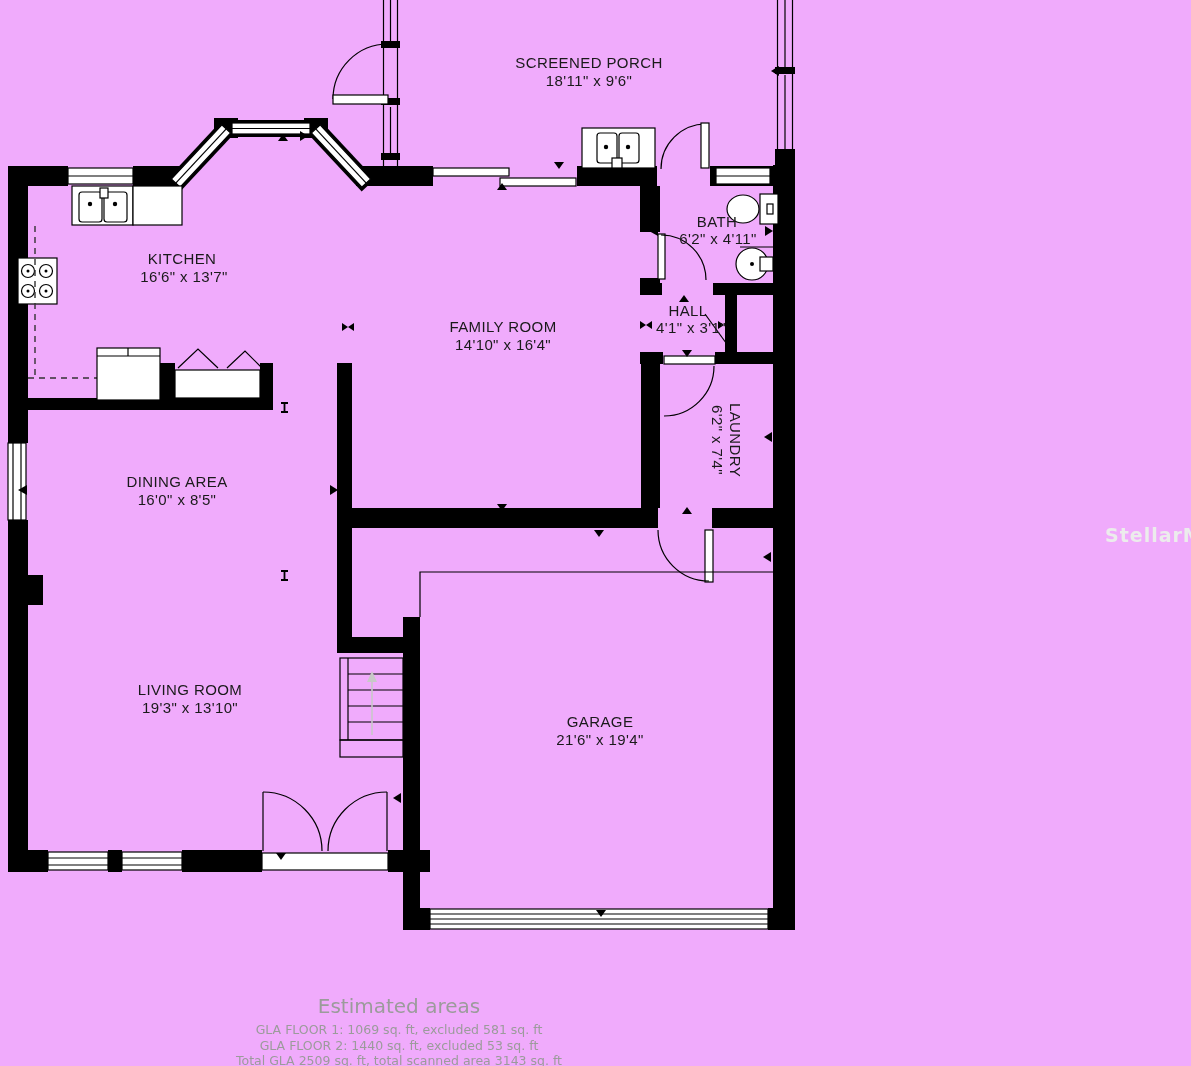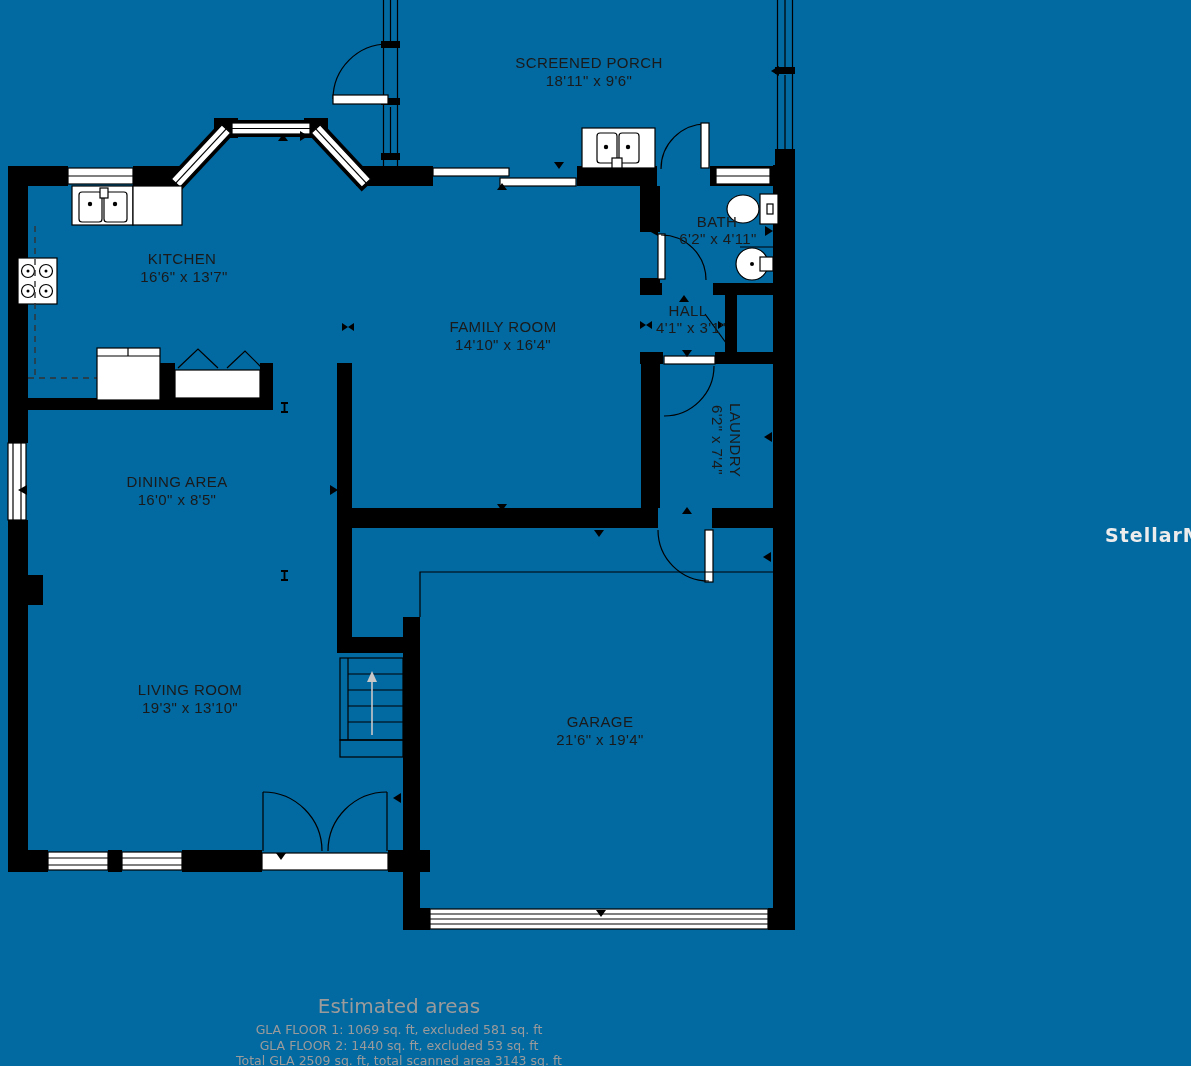--- a/index.html
+++ b/index.html
@@ -1,16 +1,16 @@
 <!DOCTYPE html>
 <html><head>
 <meta charset="utf-8">
 <style>
   html,body{margin:0;padding:0;background:#fff;}
-  .stage{position:relative;width:1191px;height:1066px;overflow:hidden;background:#0369a1;}
+  .stage{position:relative;width:1191px;height:1066px;overflow:hidden;background:#f0abfc;}
   svg{position:absolute;top:0;left:0;display:block;}
   .room-name,.room-dims{font-family:"Liberation Sans",sans-serif;fill:#1a1a1a;letter-spacing:.4px;}
   .room-name{font-size:15px;}
   .room-dims{font-size:15px;}
   .areas-title{font-family:"DejaVu Sans",sans-serif;font-size:20px;fill:#9b9b9b;}
   .areas-line{font-family:"DejaVu Sans",sans-serif;font-size:12.5px;fill:#9b9b9b;}
   .watermark{font-family:"DejaVu Sans",sans-serif;font-size:19px;font-weight:600;fill:#ececec;letter-spacing:1px;}
   .wall{fill:#000;}
   .thin{stroke:#000;stroke-width:1.2;fill:none;}
   .thinf{stroke:#000;stroke-width:1.2;fill:#fff;}

